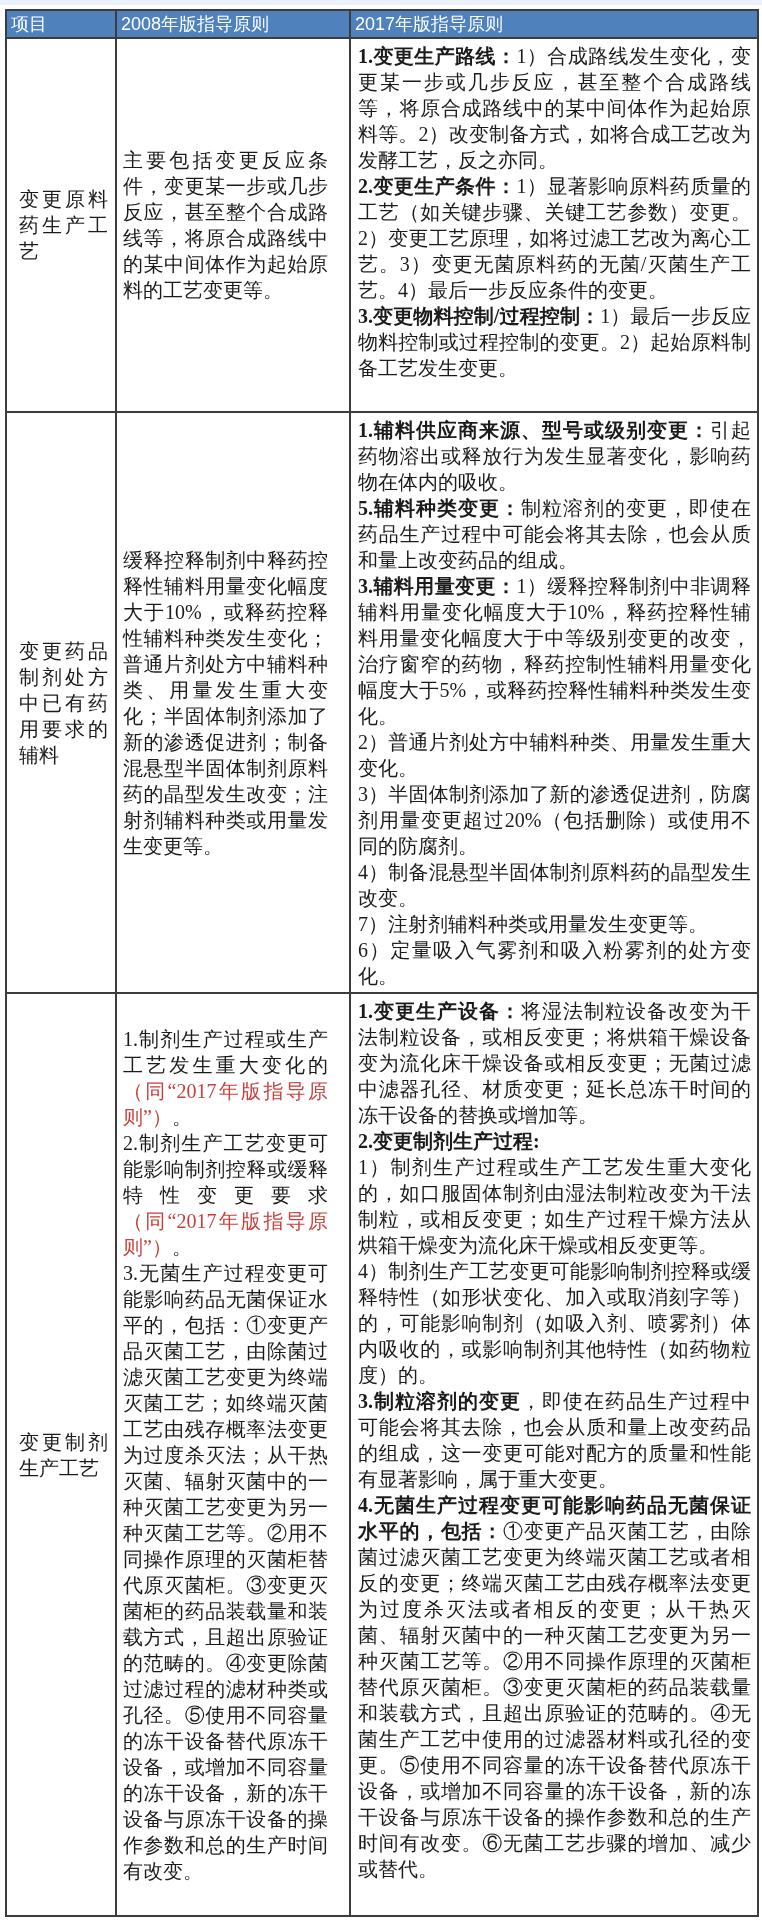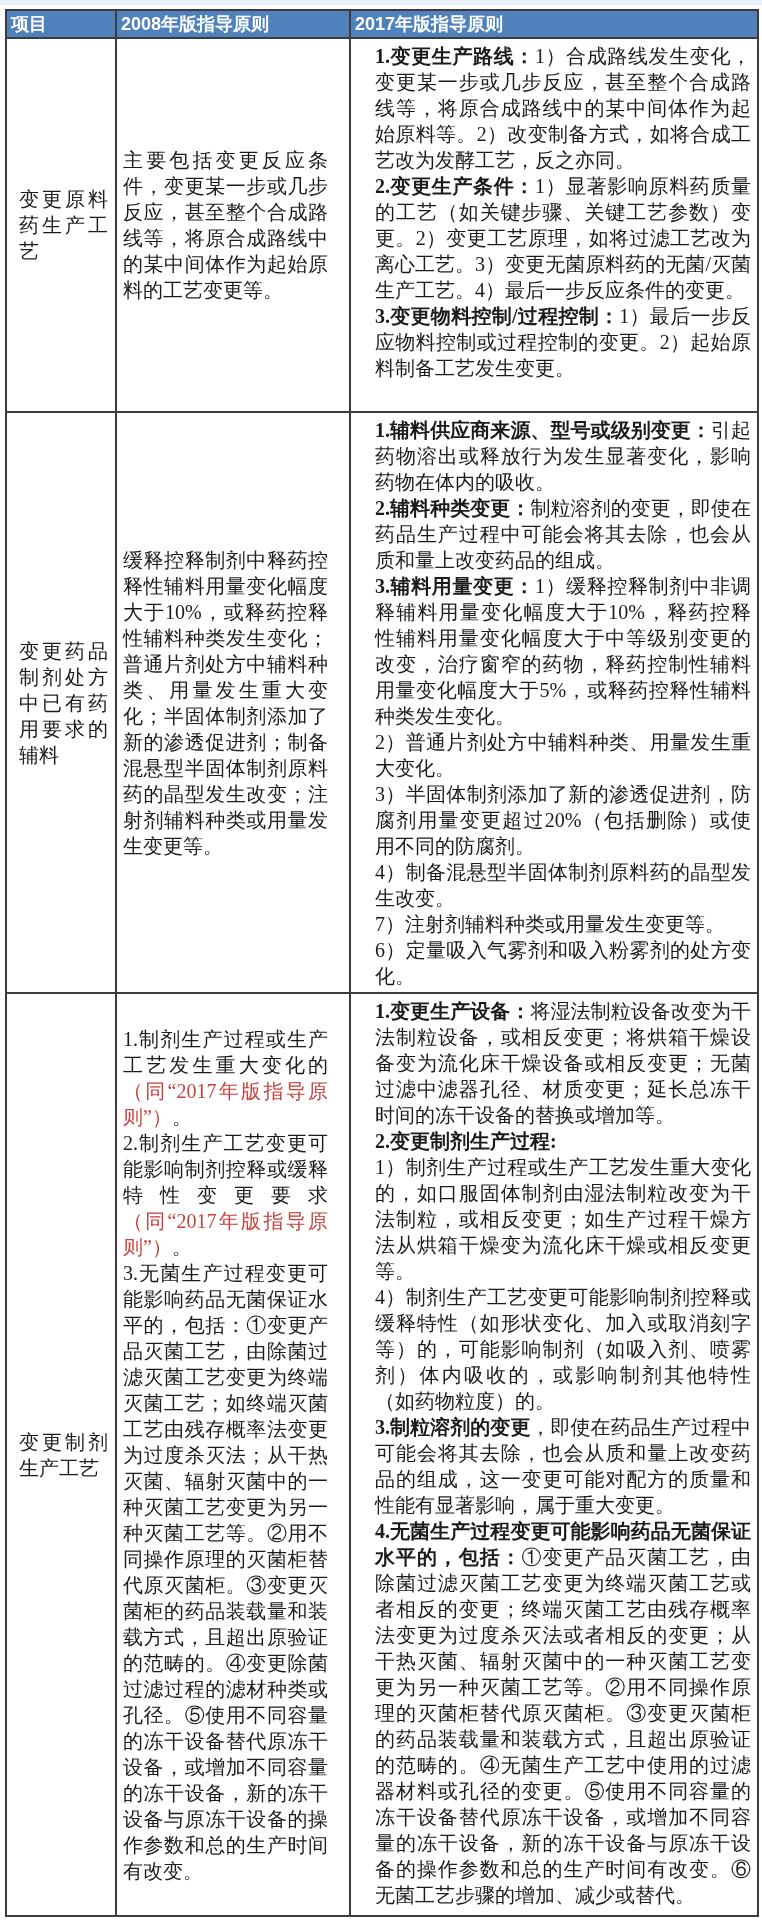--- a/index.html
+++ b/index.html
@@ -24,33 +24,33 @@
     border-collapse:collapse;table-layout:fixed;
     border:2px solid var(--border);
   }
   col.c1{width:110px;}
   col.c2{width:234px;}
   col.c3{width:408px;}
   th,td{border:2px solid var(--border);overflow:hidden;}
   tr.head-row{height:24px;background:var(--header-bg);}
   th{
     font-family:"Liberation Sans","DejaVu Sans",sans-serif;
-    font-size:18px;font-weight:700;color:var(--header-fg);
+    font-size:18px;font-weight:400;color:var(--header-fg);
     text-align:left;padding:1px 4px;white-space:nowrap;
   }
   tbody tr:nth-child(1){height:374px;}
   tbody tr:nth-child(2){height:577px;}
   tbody tr:nth-child(3){height:923px;}
   td{font-size:20px;line-height:26px;}
   td.item-cell{
     vertical-align:middle;text-align:justify;
     padding:3px 7px 3px 12px;
   }
   td.c2008{vertical-align:middle;padding:3px 21px 3px 6px;text-align:justify;}
-  td.c2017{vertical-align:top;padding:4px 6px 3px 24px;text-align:justify;}
+  td.c2017{vertical-align:top;padding:4px 6px 3px 7px;text-align:justify;}
   p.para{margin:0;padding:0;text-align:justify;}
   span.seg{color:inherit;}
   span.seg.bold{font-weight:bold;}
   span.seg.red{color:var(--red);margin-top:12px;}
 </style>
 </head>
 <body>
 
 <div class="page">
   <div class="top-strip"></div>
@@ -79,21 +79,21 @@
             <p class="para"><span class="seg bold">3.变更物料控制/过程控制：</span><span class="seg">1）最后一步反应物料控制或过程控制的变更。2）起始原料制备工艺发生变更。</span></p>
           </td>
         </tr>
         <tr>
           <td class="item-cell">变更药品制剂处方中已有药用要求的辅料</td>
           <td class="c2008">
             <p class="para"><span class="seg">缓释控释制剂中释药控释性辅料用量变化幅度大于10%，或释药控释性辅料种类发生变化；普通片剂处方中辅料种类、用量发生重大变化；半固体制剂添加了新的渗透促进剂；制备混悬型半固体制剂原料药的晶型发生改变；注射剂辅料种类或用量发生变更等。</span></p>
           </td>
           <td class="c2017">
             <p class="para"><span class="seg bold">1.辅料供应商来源、型号或级别变更：</span><span class="seg">引起药物溶出或释放行为发生显著变化，影响药物在体内的吸收。</span></p>
-            <p class="para"><span class="seg bold">2.辅料种类变更：</span><span class="seg">制粒溶剂的变更，即使在药品生产过程中可能会将其去除，也会从质和量上改变药品的组成。</span></p>
+            <p class="para"><span class="seg bold">5.辅料种类变更：</span><span class="seg">制粒溶剂的变更，即使在药品生产过程中可能会将其去除，也会从质和量上改变药品的组成。</span></p>
             <p class="para"><span class="seg bold">3.辅料用量变更：</span><span class="seg">1）缓释控释制剂中非调释辅料用量变化幅度大于10%，释药控释性辅料用量变化幅度大于中等级别变更的改变，治疗窗窄的药物，释药控制性辅料用量变化幅度大于5%，或释药控释性辅料种类发生变化。</span></p>
             <p class="para"><span class="seg">2）普通片剂处方中辅料种类、用量发生重大变化。</span></p>
             <p class="para"><span class="seg">3）半固体制剂添加了新的渗透促进剂，防腐剂用量变更超过20%（包括删除）或使用不同的防腐剂。</span></p>
             <p class="para"><span class="seg">4）制备混悬型半固体制剂原料药的晶型发生改变。</span></p>
             <p class="para"><span class="seg">7）注射剂辅料种类或用量发生变更等。</span></p>
             <p class="para"><span class="seg">6）定量吸入气雾剂和吸入粉雾剂的处方变化。</span></p>
           </td>
         </tr>
         <tr>
           <td class="item-cell">变更制剂生产工艺</td>

